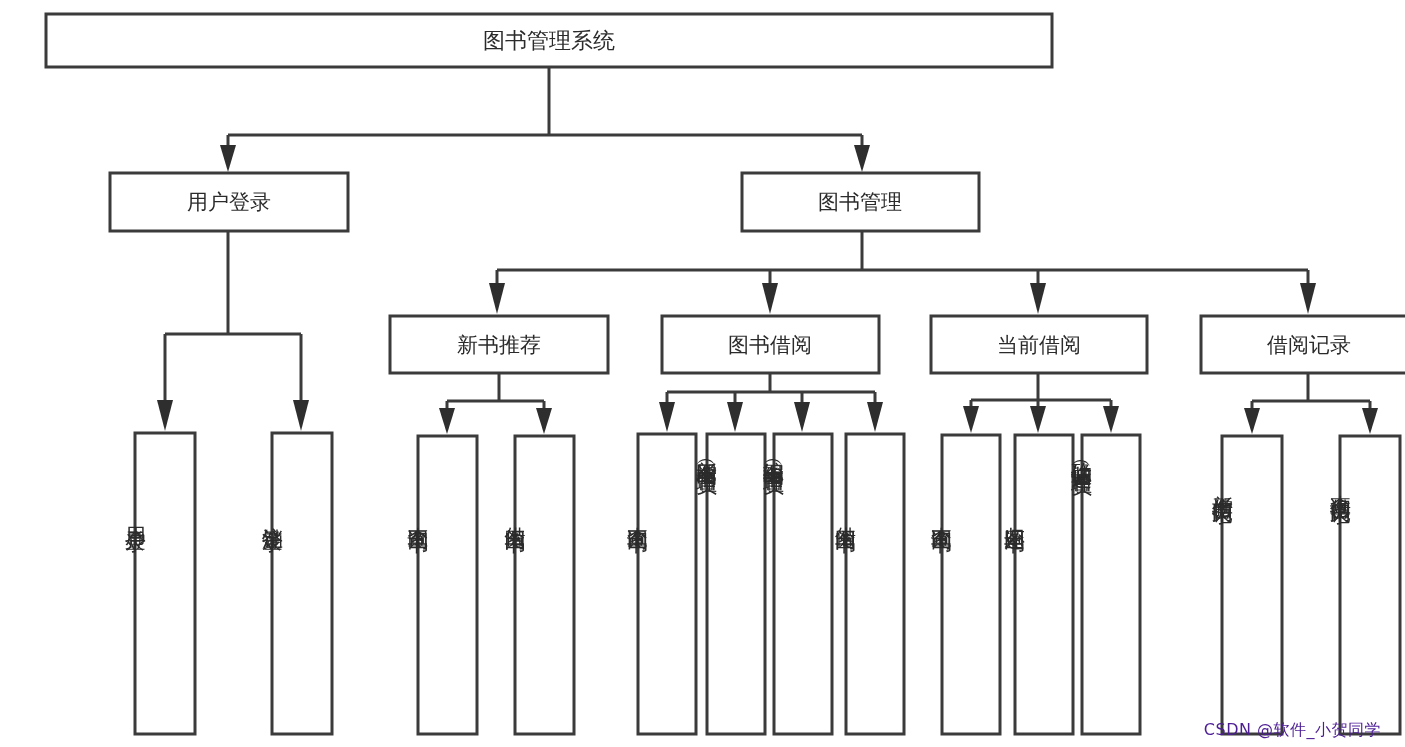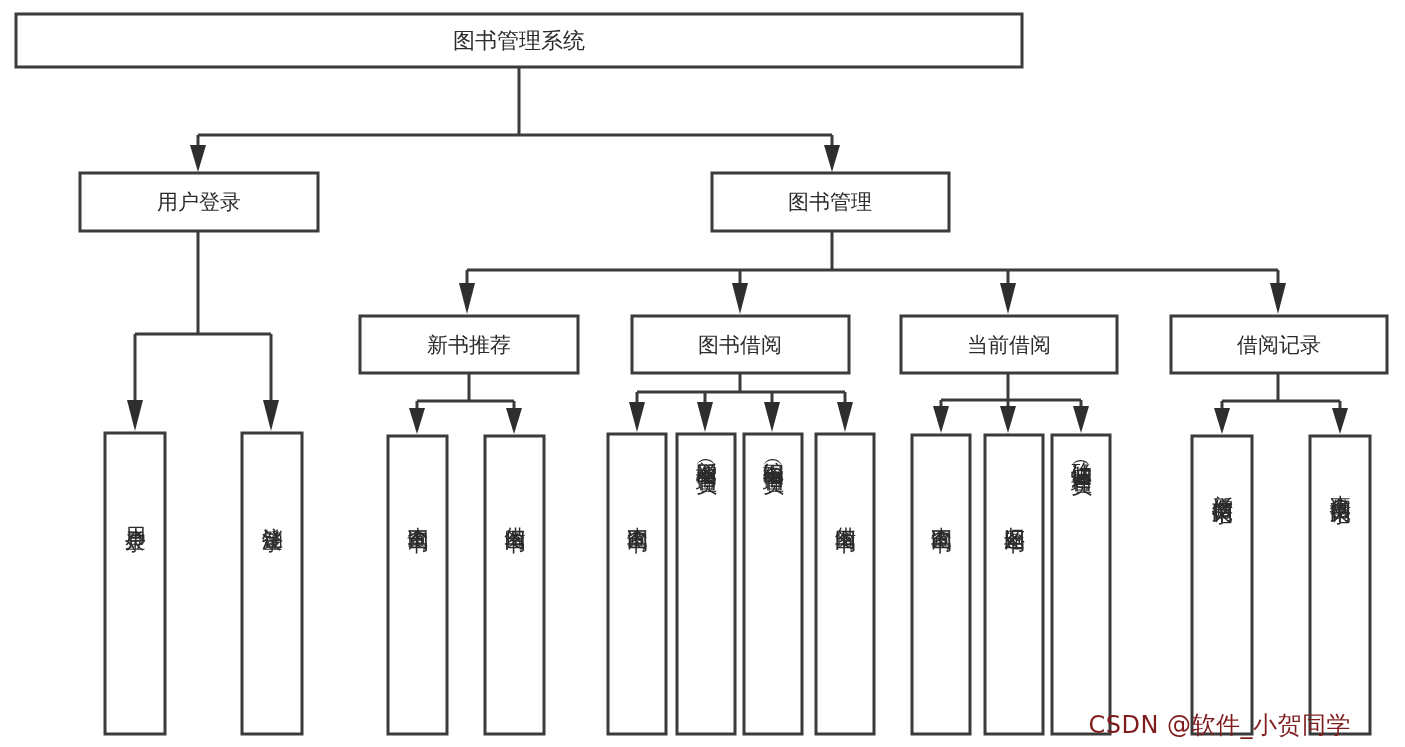--- a/index.html
+++ b/index.html
@@ -12,20 +12,21 @@
     height: 747px;
     font-family: "DejaVu Sans", "Liberation Sans", sans-serif;
     overflow: hidden;
     position: relative;
   }
   #diagram-root {
     position: absolute;
     left: 0; top: 0;
     width: 1365px;
     height: 747px;
+    padding-left: 30px;
   }
   svg.canvas {
     display: block;
     width: 1405px;
     height: 747px;
   }
   .node-box {
     fill: #ffffff;
     stroke: #3b3b3b;
     stroke-width: 3;
@@ -65,22 +66,22 @@
     color: #2b2b2b;
     line-height: 1;
     letter-spacing: 2px;
     white-space: nowrap;
   }
   .watermark {
     position: absolute;
     right: 14px;
     bottom: 6px;
     font-family: "DejaVu Sans", "Liberation Sans", sans-serif;
-    font-size: 24px;
-    color: #7f1d1d;
+    font-size: 16px;
+    color: #4c1d95;
     white-space: nowrap;
     letter-spacing: 0.5px;
   }
 </style>
 </head>
 <body>
 
 <div id="diagram-root">
 
   <svg class="canvas" viewBox="0 0 1405 747" xmlns="http://www.w3.org/2000/svg">

